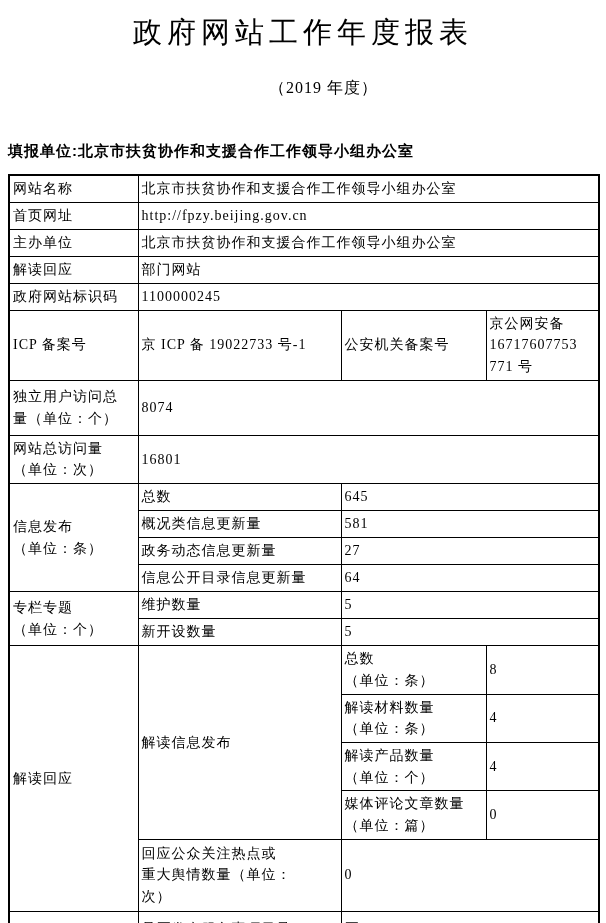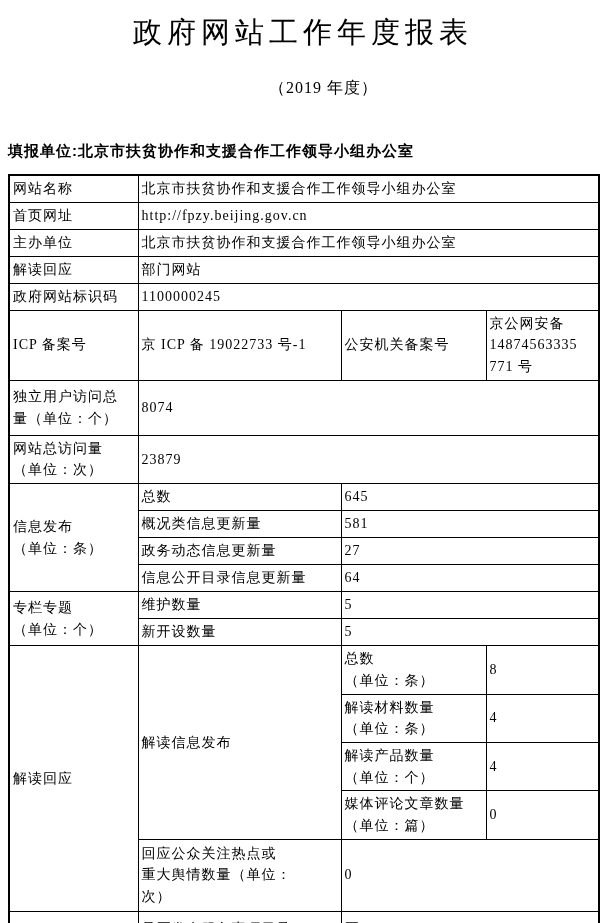--- a/index.html
+++ b/index.html
@@ -96,32 +96,32 @@
     </tr>
     <tr class="r27">
       <td>政府网站标识码</td>
       <td colspan="3">1100000245</td>
     </tr>
     <tr class="r66">
       <td>ICP 备案号</td>
       <td>京 ICP 备 19022733 号-1</td>
       <td>公安机关备案号</td>
       <td class="break-all">京公网安备
-14874563335
+16717607753
 771 号</td>
     </tr>
     <tr class="r55">
       <td>独立用户访问总
 量（单位：个）</td>
       <td colspan="3">8074</td>
     </tr>
     <tr class="r46">
       <td>网站总访问量
 （单位：次）</td>
-      <td colspan="3">23879</td>
+      <td colspan="3">16801</td>
     </tr>
     <tr class="r27">
       <td rowspan="4">信息发布
 （单位：条）</td>
       <td>总数</td>
       <td colspan="2">645</td>
     </tr>
     <tr class="r27">
       <td>概况类信息更新量</td>
       <td colspan="2">581</td>

